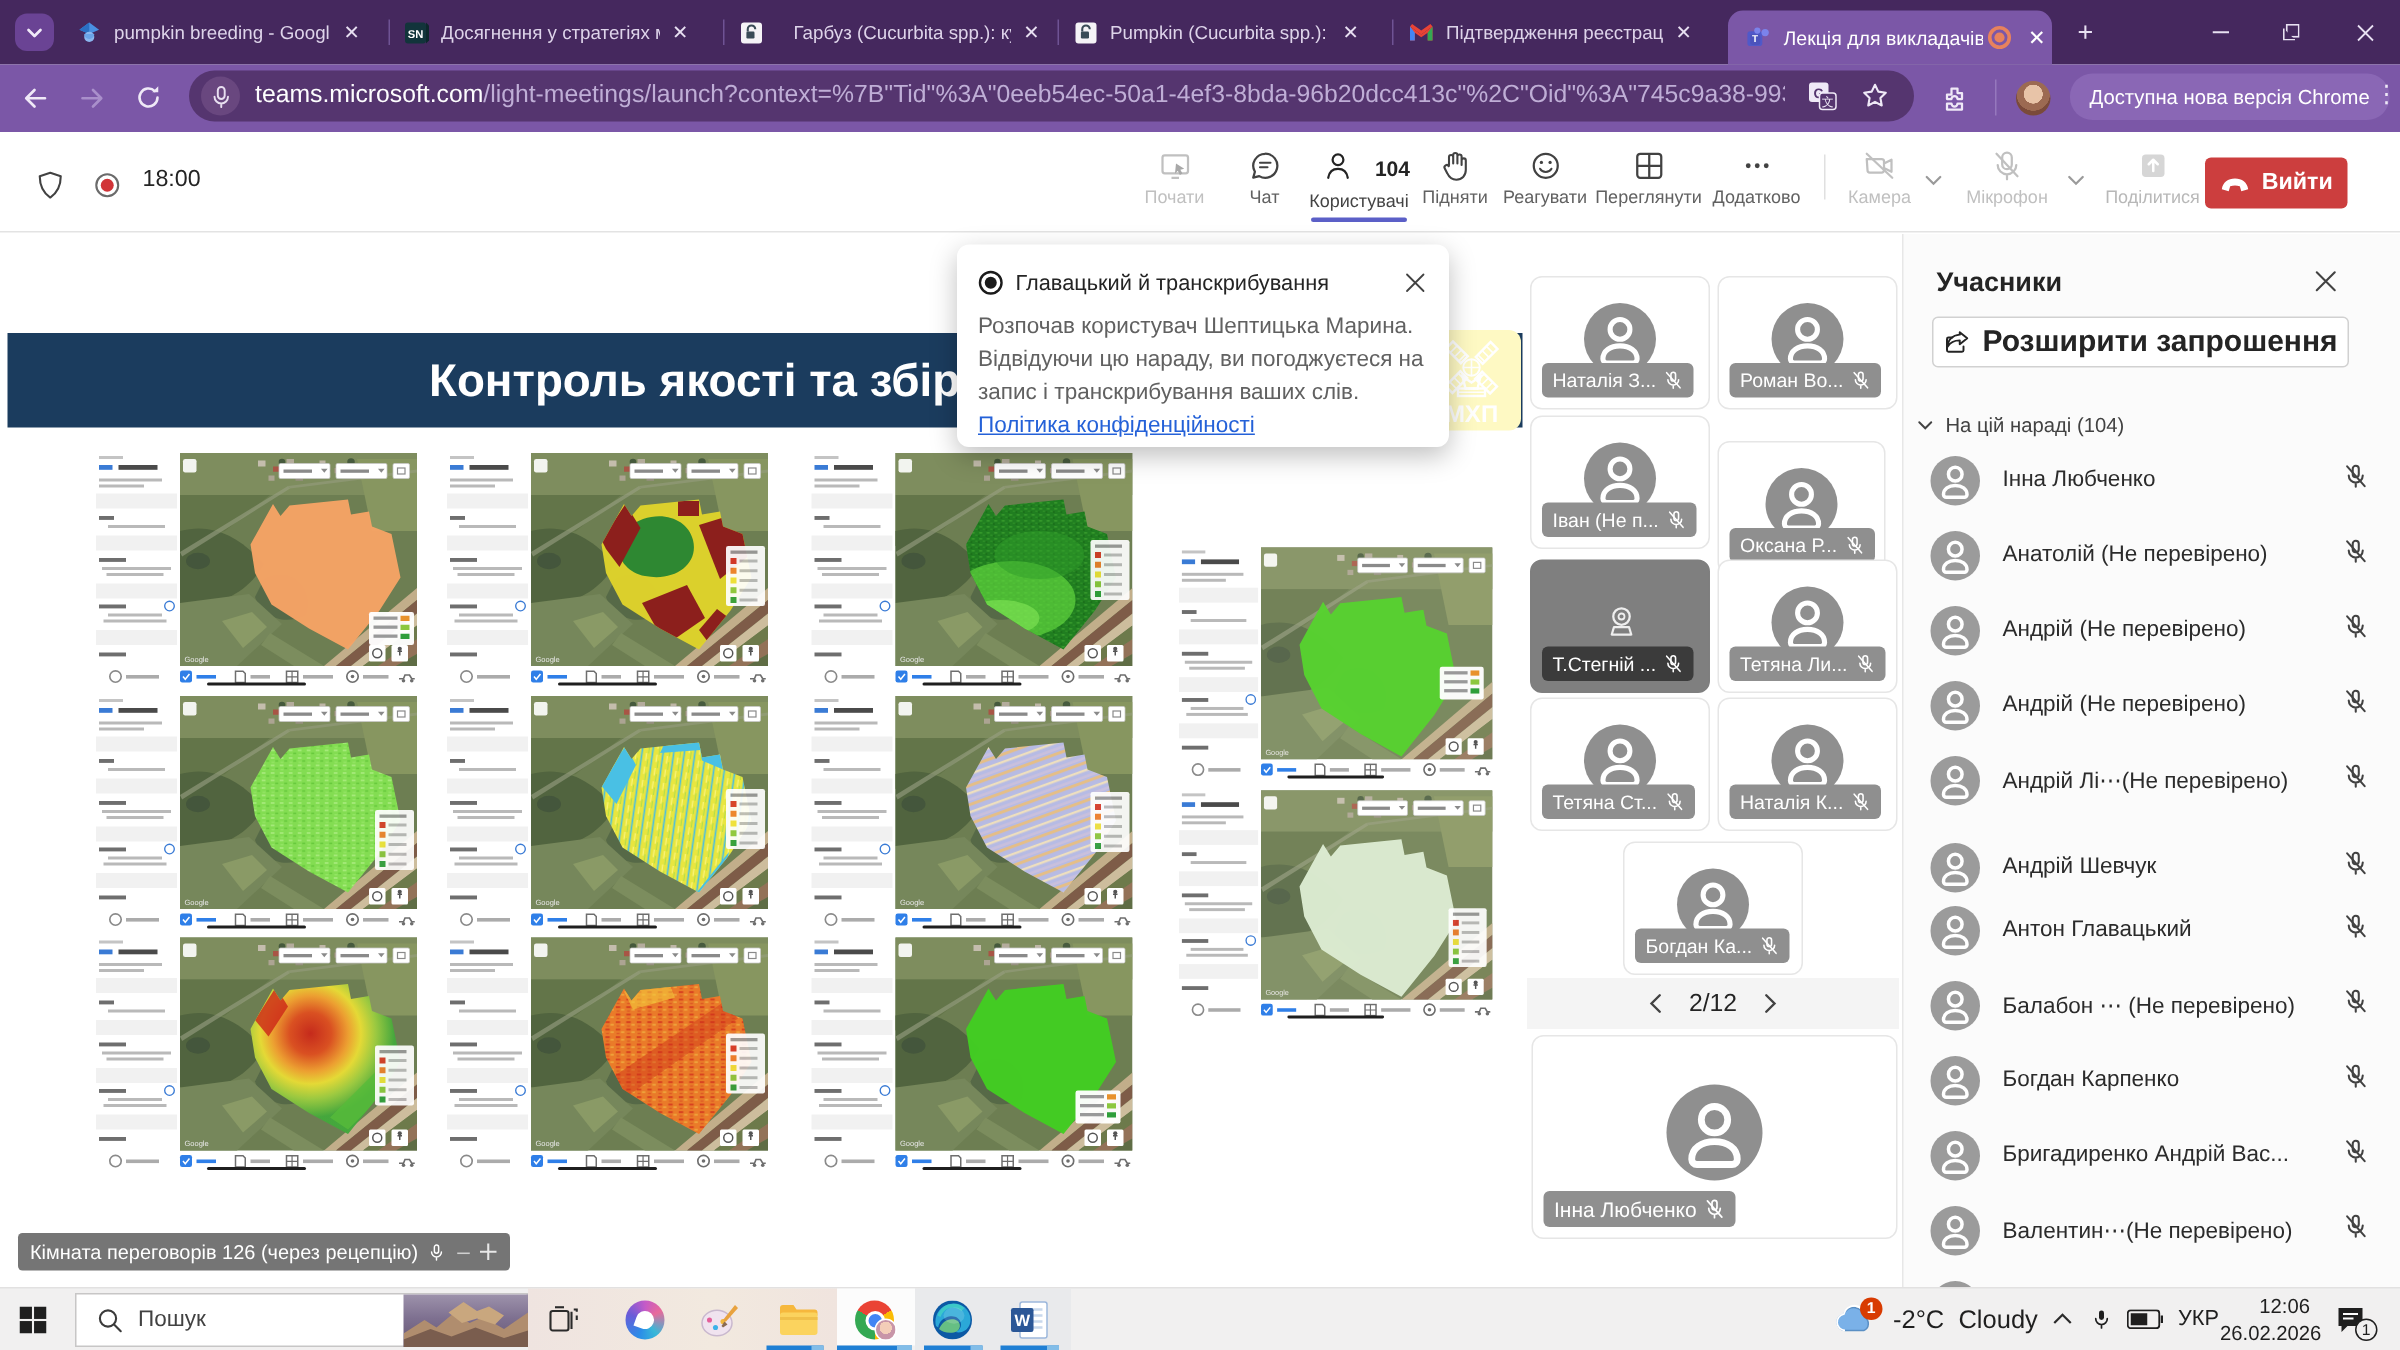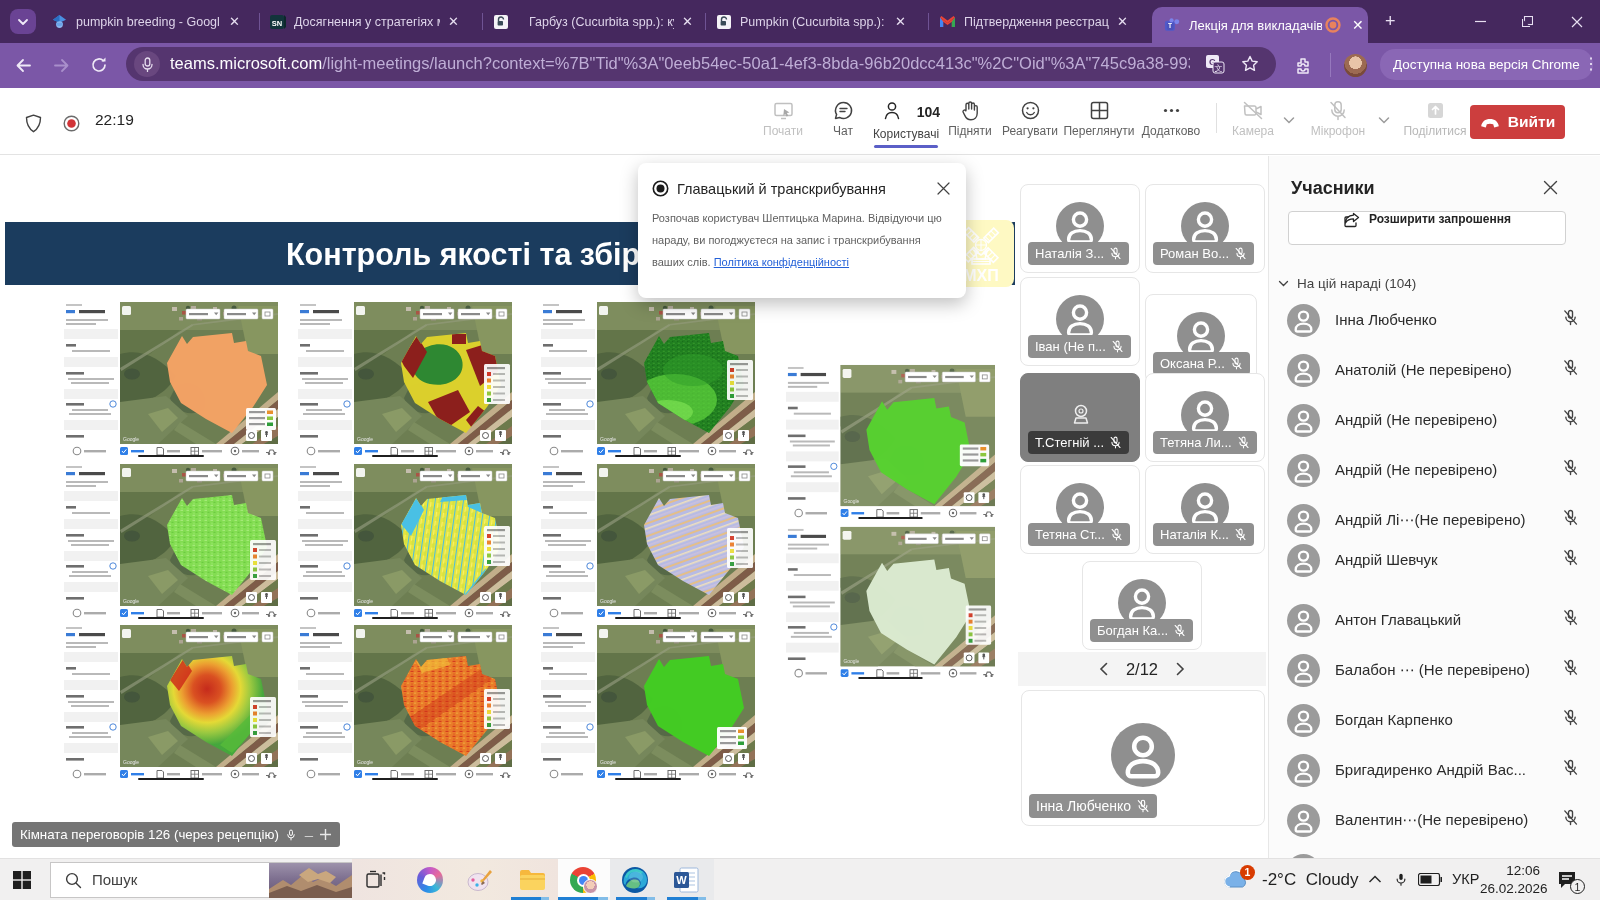--- a/index.html
+++ b/index.html
@@ -340,21 +340,21 @@
   <div class="abs" style="left:1583px;top:55px;color:#efe9f7;font-size:16px;line-height:18px">⋮</div>
 </div>
 <div id="teamsbar">
   <svg class="abs" style="left:25px;top:26px" width="17" height="19" viewBox="0 0 17 19">
       <path d="M8.5 1.2l7 2.3c0 6.1-2.1 10.9-7 14.2-4.9-3.3-7-8.1-7-14.2z" fill="none" stroke="#424242" stroke-width="1.4" stroke-linejoin="round"></path>
     </svg>
   <svg class="abs" style="left:63px;top:27px" width="17" height="17" viewBox="0 0 17 17">
       <circle cx="8.5" cy="8.5" r="7.3" fill="none" stroke="#6b6b6b" stroke-width="1.4"></circle>
       <circle cx="8.5" cy="8.5" r="4.3" fill="#d13438"></circle>
     </svg>
-  <div class="abs" style="left:95px;top:23px;font-size:15.5px;color:#242424">22:19</div>
+  <div class="abs" style="left:95px;top:23px;font-size:15.5px;color:#242424">18:00</div>
 
   <div class="tbtn" style="left:752px;color:#c0c0c0">
       <svg width="21" height="21" viewBox="0 0 21 21">
         <rect x="2" y="3.5" width="17" height="12" rx="1.5" fill="none" stroke="#c0c0c0" stroke-width="1.5"></rect>
         <path d="M8 18.5h5" stroke="#c0c0c0" stroke-width="1.5"></path>
         <path d="M11 9l5.5 3.5-2.6.6 1.4 2.6-1.7.9-1.4-2.7-1.9 1.9z" fill="#a8a8a8"></path>
       </svg>
       <div class="tlab">Почати</div>
     </div>
   <div class="tbtn" style="left:812px">
@@ -622,21 +622,21 @@
         </g>
         <use href="#bbar" transform="translate(0,145)"></use>
         <rect x="75" y="155" width="66" height="2" rx="1" fill="#1f1f1f"></rect>
       </svg>
   </div>
   <div id="panel">
     <div class="abs" style="left:22px;top:22px;font-size:18px;font-weight:bold;color:#242424">Учасники</div>
     <svg class="abs" style="left:274px;top:24px" width="15" height="15" viewBox="0 0 15 15">
         <path d="M1.5 1.5l12 12M13.5 1.5l-12 12" stroke="#424242" stroke-width="1.4" stroke-linecap="round"></path>
       </svg>
-    <div class="abs" style="left:19px;top:55px;width:278px;height:34px;background:#fff;border:1px solid #d1d1d1;border-radius:4px;display:flex;align-items:flex-start;justify-content:center;gap:9px;font-size:12px;font-weight:bold;color:#242424"><svg width="17" height="16" viewBox="0 0 17 16">
+    <div class="abs" style="left:19px;top:55px;width:278px;height:34px;background:#fff;border:1px solid #d1d1d1;border-radius:4px;display:flex;align-items:center;justify-content:center;gap:9px;font-size:20px;font-weight:bold;color:#242424"><svg width="17" height="16" viewBox="0 0 17 16">
           <path d="M10.5 1.5l5 4-5 4v-2.6c-4 0-6.5 1.5-8 4.1 0-4.4 3-7.5 8-7.9z" fill="none" stroke="#242424" stroke-width="1.3" stroke-linejoin="round"></path>
           <path d="M13 11v2.5a1 1 0 01-1 1H3a1 1 0 01-1-1V6a1 1 0 011-1h2.5" fill="none" stroke="#242424" stroke-width="1.3" stroke-linecap="round"></path>
         </svg>Розширити запрошення</div>
     <svg class="abs" style="left:9px;top:124px" width="11" height="8" viewBox="0 0 11 8">
         <path d="M1.5 1.5l4 4 4-4" stroke="#424242" stroke-width="1.3" fill="none" stroke-linecap="round"></path>
       </svg>
     <div class="abs" style="left:28px;top:120px;font-size:13.5px;color:#424242">На цій нараді (104)</div>
     <div class="prow" style="top:148px">
         <div class="pav"><svg width="33" height="33" viewBox="0 0 24 24">
             <use href="#pers"></use>
@@ -675,21 +675,21 @@
       </div>
     <div class="prow" style="top:348px">
         <div class="pav"><svg width="33" height="33" viewBox="0 0 24 24">
             <use href="#pers"></use>
           </svg></div>
         <div class="pname">Андрій Лі⋯(Не перевірено)</div>
         <svg class="pmic" width="17" height="17" viewBox="0 0 16 16" style="color:#424242">
           <use href="#micoff"></use>
         </svg>
       </div>
-    <div class="prow" style="top:388px">
+    <div class="prow" style="top:406px">
         <div class="pav"><svg width="33" height="33" viewBox="0 0 24 24">
             <use href="#pers"></use>
           </svg></div>
         <div class="pname">Андрій Шевчук</div>
         <svg class="pmic" width="17" height="17" viewBox="0 0 16 16" style="color:#424242">
           <use href="#micoff"></use>
         </svg>
       </div>
     <div class="prow" style="top:448px">
         <div class="pav"><svg width="33" height="33" viewBox="0 0 24 24">
@@ -838,21 +838,21 @@
 </div>
 <div id="popup">
   <svg class="abs" style="left:14px;top:17px" width="17" height="17" viewBox="0 0 17 17">
       <circle cx="8.5" cy="8.5" r="7.2" fill="none" stroke="#1b1b1b" stroke-width="1.6"></circle>
       <circle cx="8.5" cy="8.5" r="4" fill="#1b1b1b"></circle>
     </svg>
   <div class="abs" style="left:39px;top:18px;font-size:14.5px;color:#242424">Главацький й транскрибування</div>
   <svg class="abs" style="left:299px;top:19px" width="13" height="13" viewBox="0 0 13 13">
       <path d="M1 1l11 11M12 1L1 12" stroke="#424242" stroke-width="1.2" stroke-linecap="round"></path>
     </svg>
-  <div class="abs" style="left:14px;top:44px;width:300px;font-size:11px;line-height:22px;color:#616161">Розпочав користувач Шептицька Марина. Відвідуючи цю нараду, ви погоджуєтеся на запис і транскрибування ваших слів. <span style="color:#2461d8;text-decoration:underline">Політика конфіденційності</span></div>
+  <div class="abs" style="left:14px;top:44px;width:300px;font-size:15px;line-height:22px;color:#616161">Розпочав користувач Шептицька Марина. Відвідуючи цю нараду, ви погоджуєтеся на запис і транскрибування ваших слів. <span style="color:#2461d8;text-decoration:underline">Політика конфіденційності</span></div>
 </div>
 <div id="roompill">
     <span>Кімната переговорів 126 (через рецепцію)</span>
   <svg width="12" height="14" viewBox="0 0 16 16" style="color:#fff">
       <rect x="6.1" y="1.4" width="3.8" height="7.2" rx="1.9" stroke="currentColor" fill="none" stroke-width="1.3"></rect>
       <path d="M3.6 7.6a4.4 4.4 0 008.8 0M8 12.2v2.4" stroke="currentColor" fill="none" stroke-width="1.3" stroke-linecap="round"></path>
     </svg>
   <span style="color:#cfcfcf;font-size:15px;margin-left:2px">–</span>
   <svg width="13" height="13" viewBox="0 0 13 13">
       <path d="M6.5 1v11M1 6.5h11" stroke="#e8e8e8" stroke-width="1.4"></path>

